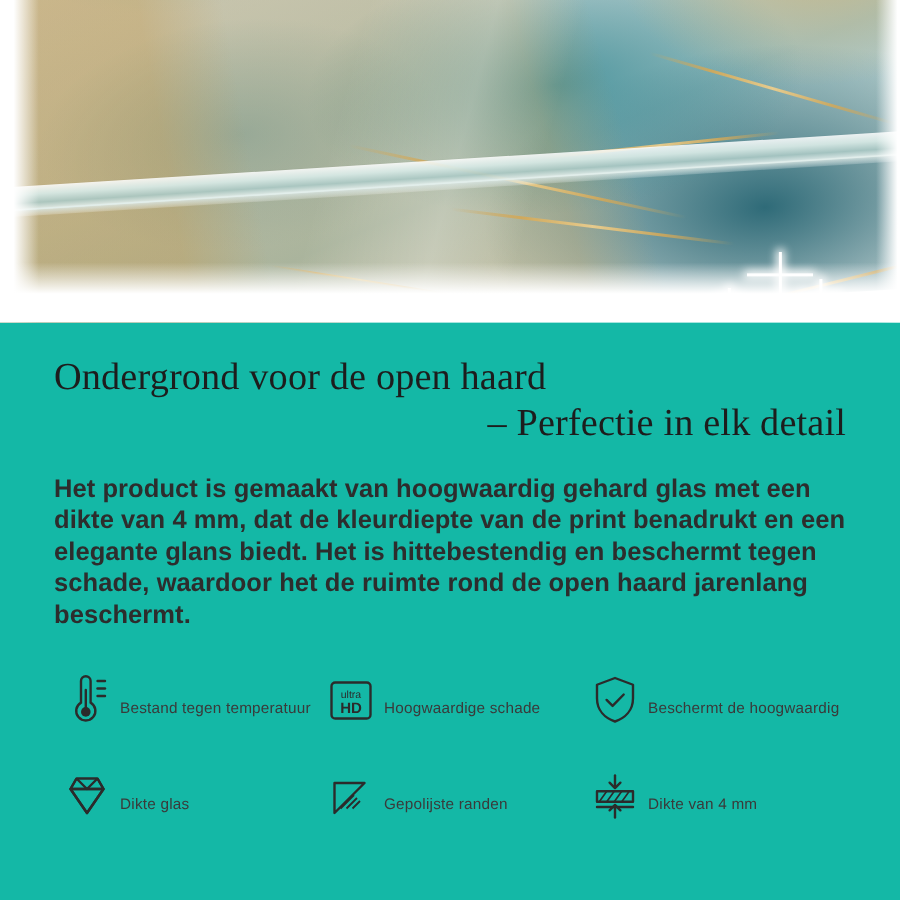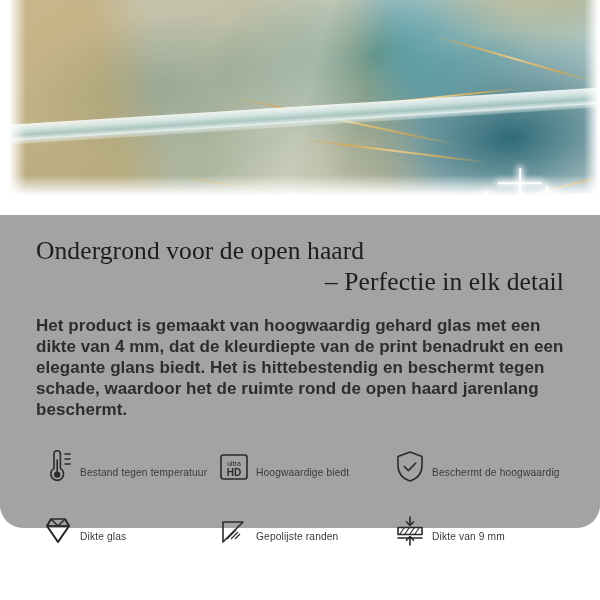--- a/index.html
+++ b/index.html
@@ -10,23 +10,22 @@
     width: 600px;
     height: 600px;
     background: #ffffff;
     font-family: "Liberation Sans", sans-serif;
     overflow: hidden;
   }
 
   .page {
     position: relative;
     width: 600px;
-    height: 528px;
-    background: #a3a3a3;
-    border-radius: 23px;
+    height: 600px;
+    background: #14b8a6;
   }
 
   
   .hero {
     position: relative;
     width: 600px;
     height: 215px;
     overflow: hidden;
     background: #ffffff;
   }
@@ -240,21 +239,21 @@
       </div>
 
       <div class="feature">
         <div class="feature-icon">
           <svg width="44" height="44" viewBox="0 0 44 44">
             <rect x="9" y="10" width="26" height="24" rx="2.5" fill="none" stroke="#2b2b2b" stroke-width="1.6"></rect>
             <text x="22" y="20.5" text-anchor="middle" font-family="Liberation Sans, sans-serif" font-size="7" fill="#2b2b2b">ultra</text>
             <text x="22" y="30.5" text-anchor="middle" font-family="Liberation Sans, sans-serif" font-size="10" font-weight="bold" fill="#2b2b2b">HD</text>
           </svg>
         </div>
-        <div class="feature-label">Hoogwaardige biedt</div>
+        <div class="feature-label">Hoogwaardige schade</div>
       </div>
 
       <div class="feature">
         <div class="feature-icon">
           <svg width="44" height="44" viewBox="0 0 44 44" fill="none" stroke="#2b2b2b" stroke-width="1.6" stroke-linecap="round" stroke-linejoin="round">
             <path d="M22 7l12 4.5v9c0 8-5.2 13.2-12 15.5-6.8-2.3-12-7.5-12-15.5v-9z"></path>
             <path d="M16.4 21.6l4 4 7.4-7.6"></path>
           </svg>
         </div>
         <div class="feature-label">Beschermt de hoogwaardig</div>
@@ -286,18 +285,18 @@
           <svg width="44" height="44" viewBox="0 0 44 44" fill="none" stroke="#2b2b2b" stroke-width="1.6" stroke-linecap="round" stroke-linejoin="round">
             <line x1="22" y1="8" x2="22" y2="16"></line>
             <path d="M18.4 12.8l3.6 3.6 3.6-3.6"></path>
             <rect x="10" y="18.5" width="24" height="7" fill="none"></rect>
             <path d="M11.5 25.5l5-7M16.5 25.5l5-7M21.5 25.5l5-7M26.5 25.5l5-7" stroke-width="1.1"></path>
             <line x1="10" y1="29" x2="34" y2="29"></line>
             <line x1="22" y1="36" x2="22" y2="28"></line>
             <path d="M18.4 31.2l3.6-3.6 3.6 3.6"></path>
           </svg>
         </div>
-        <div class="feature-label">Dikte van 9 mm</div>
+        <div class="feature-label">Dikte van 4 mm</div>
       </div>
 
     </div>
   </div>
 </div>
 
 </body></html>

